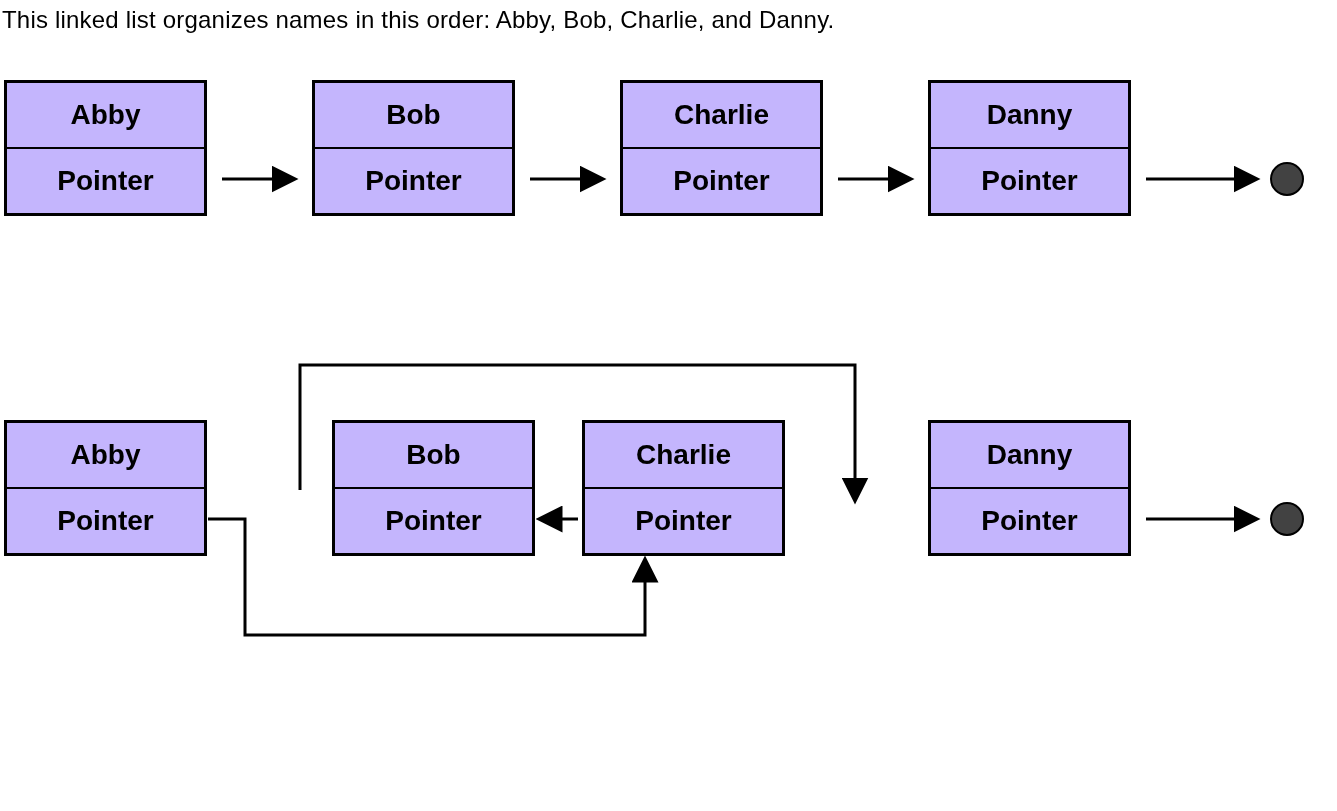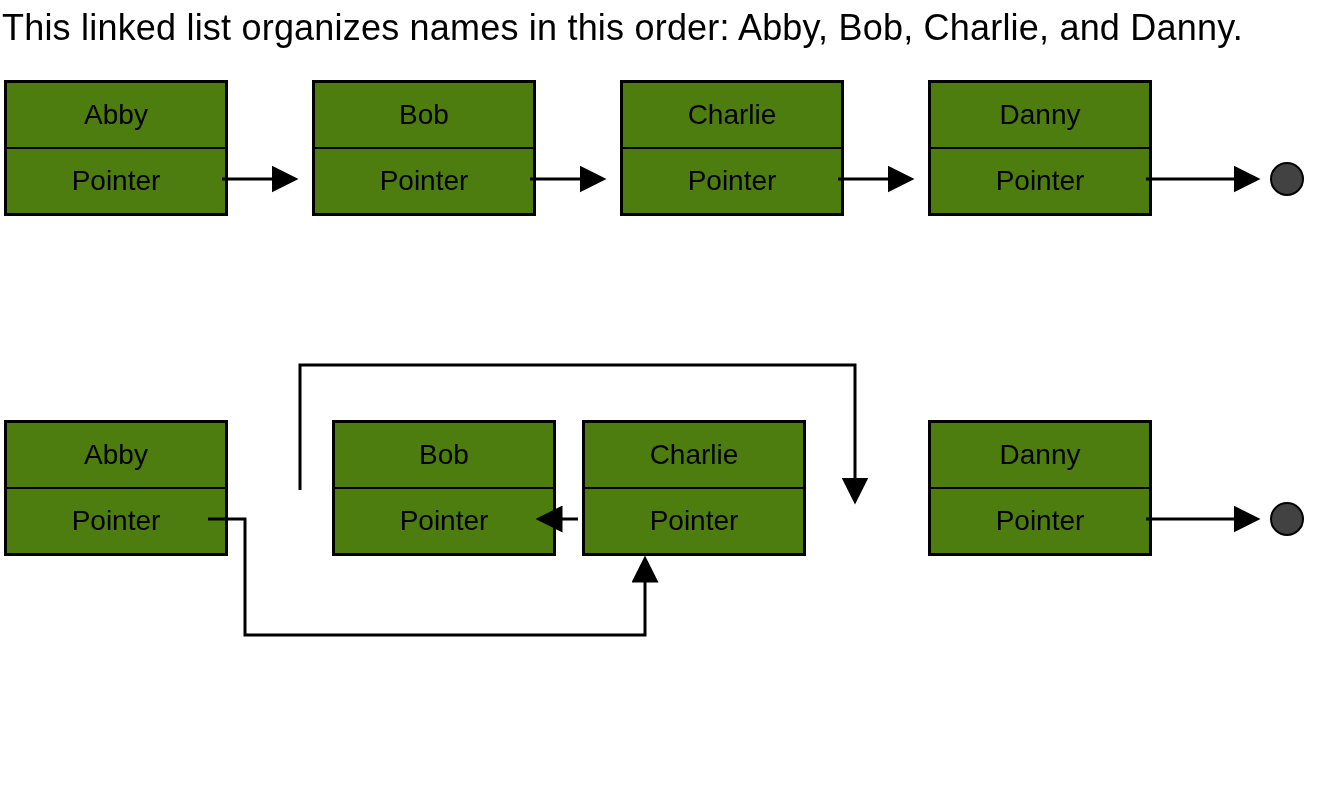--- a/index.html
+++ b/index.html
@@ -9,30 +9,31 @@
     margin: 0;
     padding: 0;
   }
   .canvas {
     position: relative;
     width: 1337px;
     height: 811px;
   }
   .caption {
     position: absolute;
-    font-size: 36px;
+    font-size: 24px;
     letter-spacing: 0.2px;
     line-height: 1.35;
   }
   .node {
     position: absolute;
-    width: 224px;
+    width: 203px;
     border: 3px solid #000;
-    background: #4d7c0f;
+    background: #c4b5fd;
     box-sizing: border-box;
+    font-weight: bold;
   }
   .node .cell {
     height: 64px;
     line-height: 64px;
     text-align: center;
     font-size: 28px;
   }
   .node .cell.top {
     border-bottom: 2px solid #000;
   }

